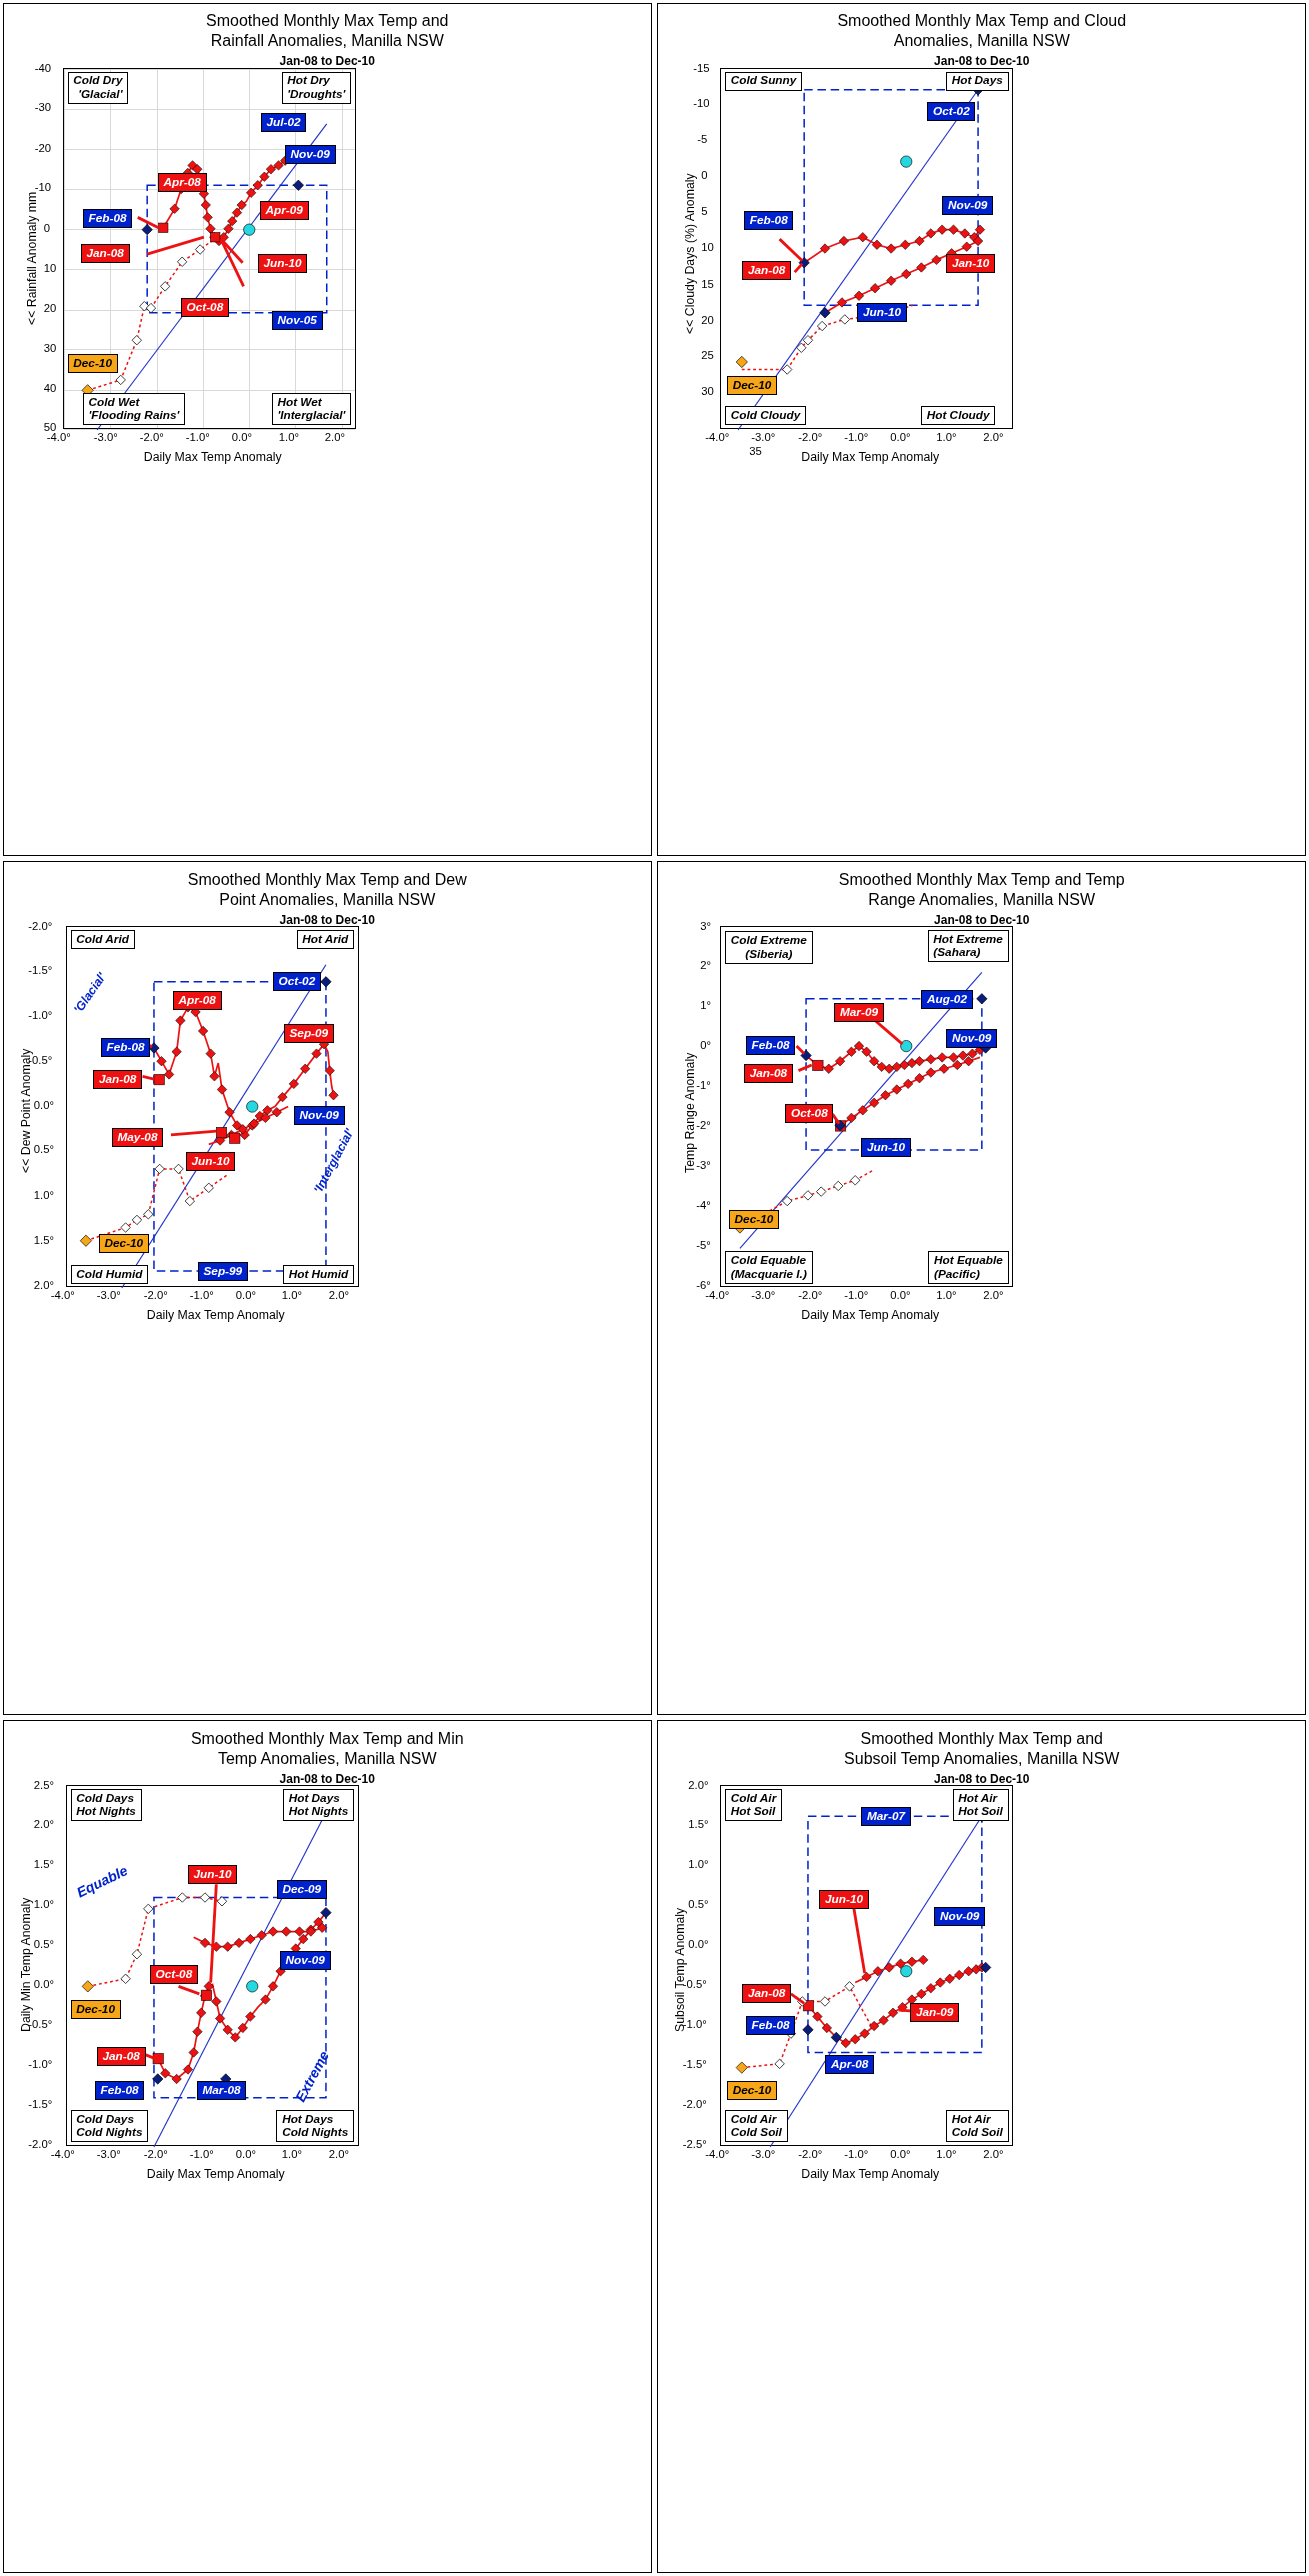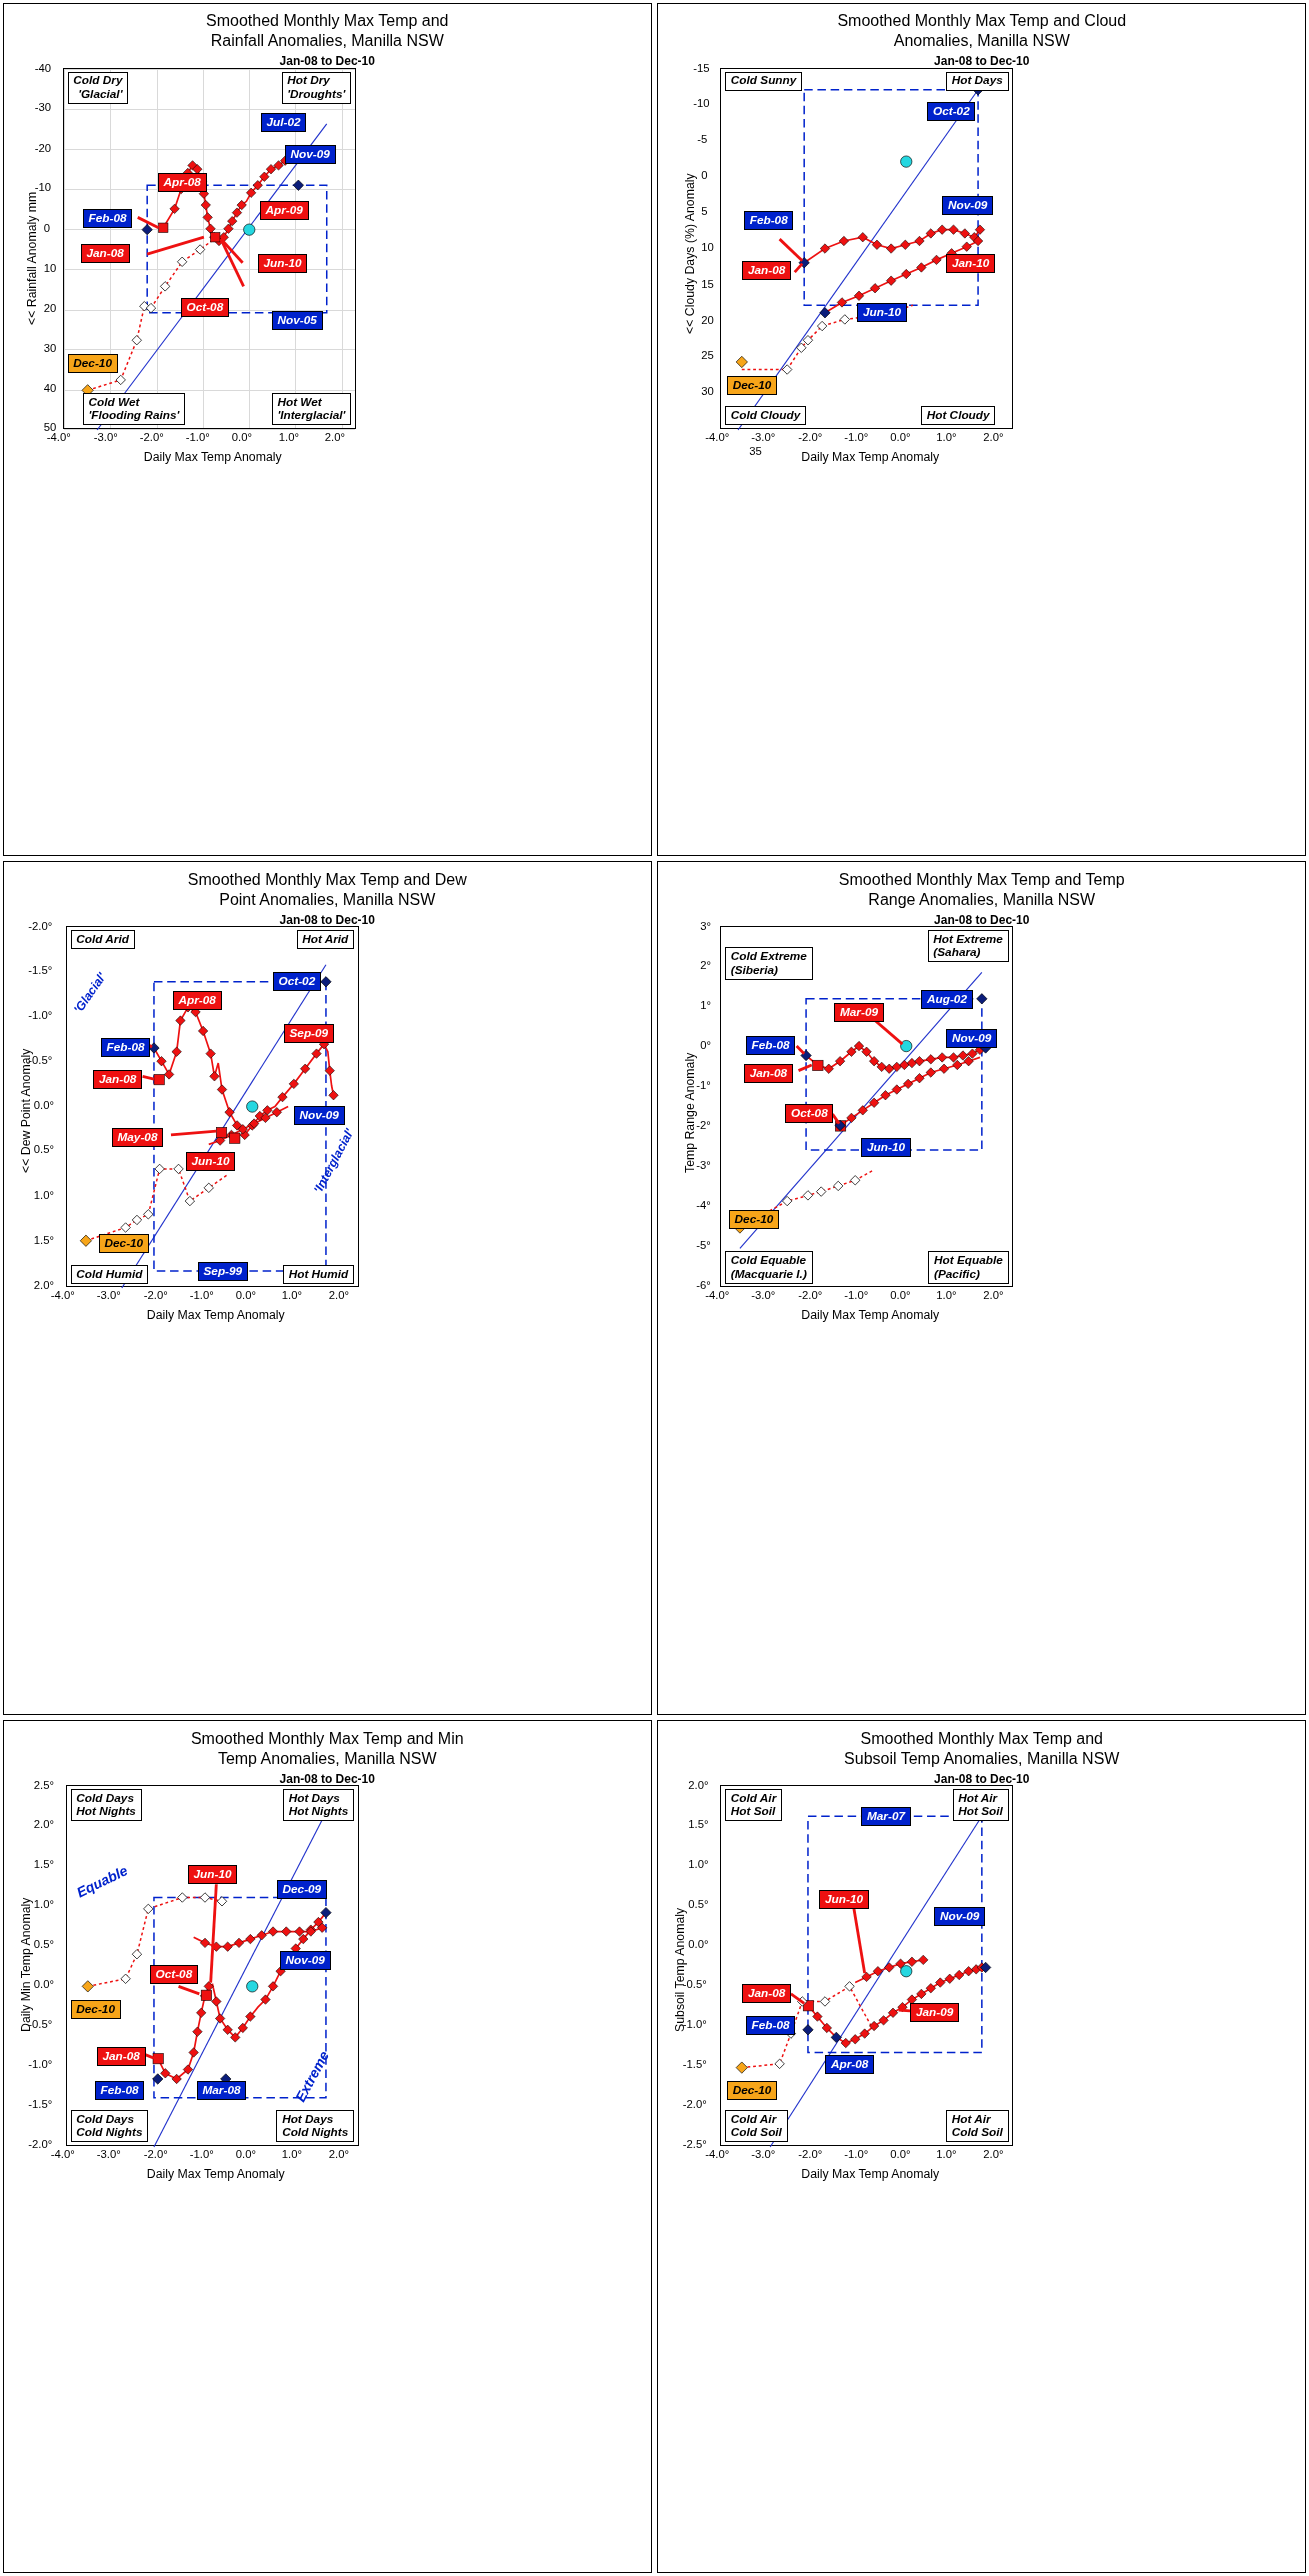--- a/index.html
+++ b/index.html
@@ -740,21 +740,21 @@
         <g fill="#f7a519" stroke="#000" stroke-width="0.7" transform="translate(20,318)">
           <polygon points="0,-6 6,0 0,6 -6,0"></polygon>
         </g>
         <circle cx="196" cy="126" r="6" fill="#25d7e0" stroke="#000" stroke-width="0.7"></circle>
         <path class="leader" d="M155,92 L192,124"></path>
         <path class="leader" d="M80,126 L88,134"></path>
         <path class="leader" d="M82,152 L96,146"></path>
         <path class="leader" d="M118,198 L125,208"></path>
       </svg>
 
-      <div class="quad" style="left:3.8px;top:20px;text-align:left;"><span style="white-space:pre-line">Cold Extreme
+      <div class="quad" style="left:3.8px;top:4px;text-align:center;"><span style="white-space:pre-line">Cold Extreme
 (Siberia)</span></div>
       <div class="quad" style="right:3.8px;top:2.8px;text-align:left;"><span style="white-space:pre-line">Hot Extreme
 (Sahara)</span></div>
       <div class="quad" style="left:3.8px;bottom:2.8px;text-align:left;"><span style="white-space:pre-line">Cold  Equable
 (Macquarie I.)</span></div>
       <div class="quad" style="right:3.8px;bottom:2.8px;text-align:left;"><span style="white-space:pre-line">Hot  Equable
 (Pacific)</span></div>
 
       <div class="lbl blue" style="left:200px;top:63px;">Aug-02</div>
       <div class="lbl red" style="left:113px;top:76px;">Mar-09</div>

